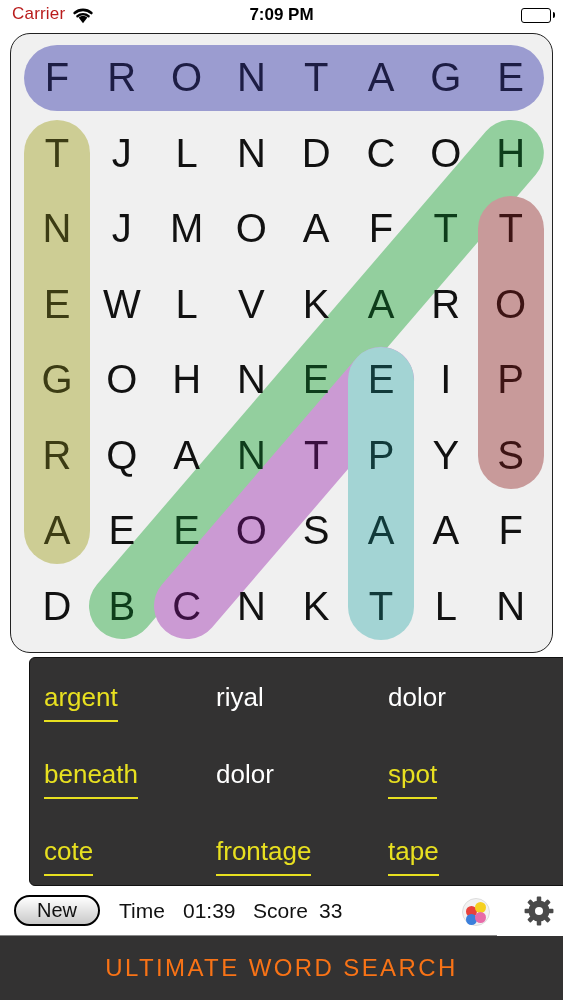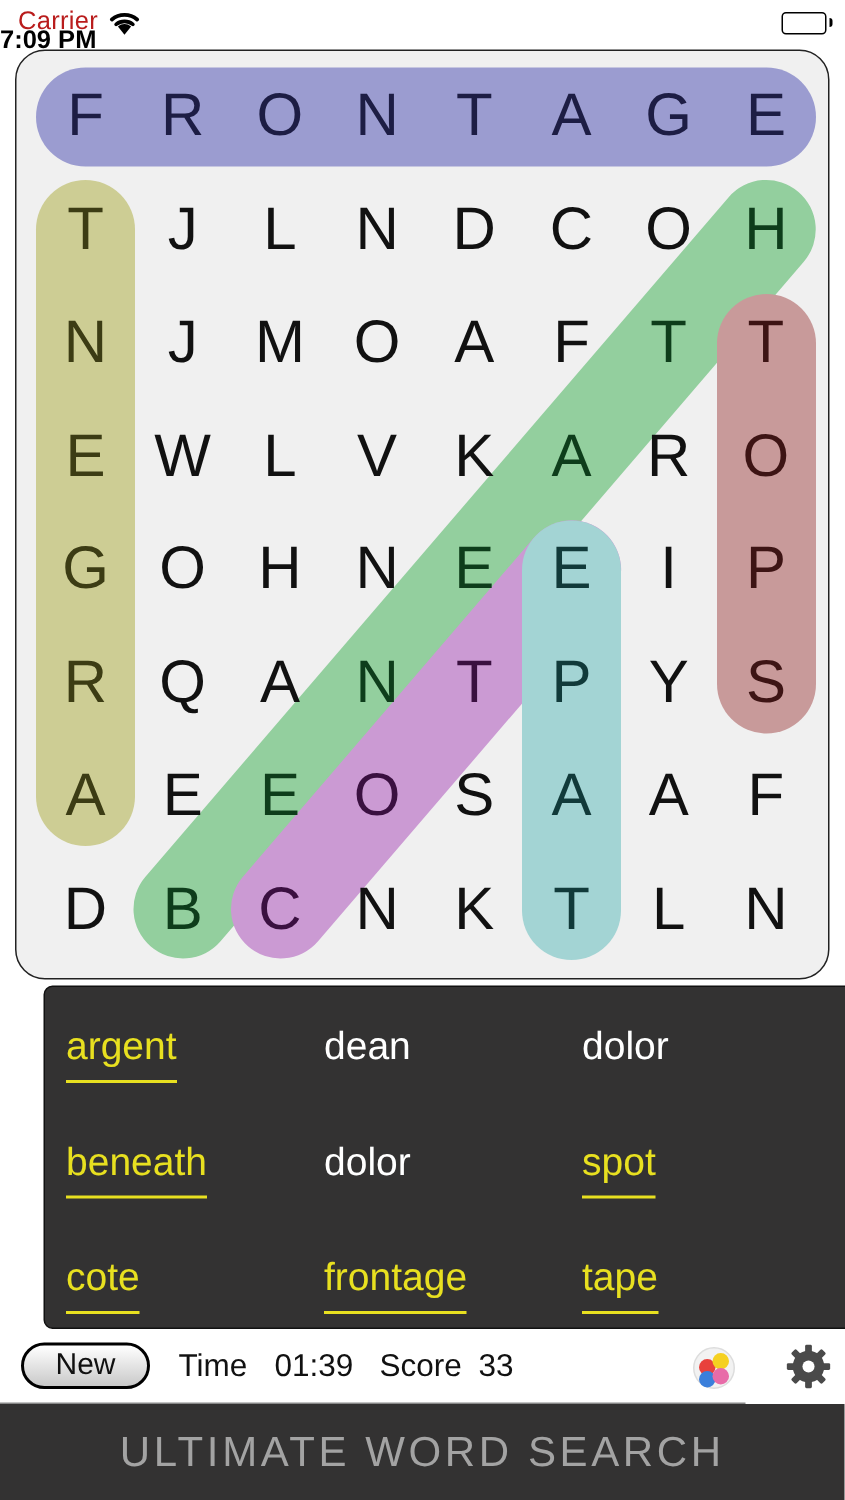--- a/index.html
+++ b/index.html
@@ -17,21 +17,21 @@
     background: #ffffff;
     display: flex; align-items: center;
   }
   #carrier-label {
     position: absolute; left: 12px; top: 4px;
     font-size: 17px; color: #b91c1c; letter-spacing: .2px;
   }
   #wifi-icon { position: absolute; left: 72px; top: 7px; }
   #status-time {
     position: absolute; left: 0; right: 0; top: 5px;
-    text-align: left; font-size: 17px; font-weight: bold; color: #000; margin-top: 12px;
+    text-align: center; font-size: 17px; font-weight: bold; color: #000;
   }
   #battery-icon {
     position: absolute; right: 12px; top: 8px;
     width: 30px; height: 15px;
     border: 1.5px solid #000; border-radius: 3px;
     padding: 1.5px;
   }
   #battery-fill { width: 100%; height: 100%; background: #000; border-radius: 1px; }
   #battery-tip {
     position: absolute; right: 8px; top: 12px;
@@ -115,21 +115,21 @@
   #gear-icon { position: absolute; left: 524px; top: 8px; }
 
   
   #bottom-banner {
     position: absolute; left: 0; top: 936px;
     width: 563px; height: 64px;
     background: #333232;
     display: flex; align-items: center; justify-content: center;
   }
   #banner-title {
-    font-size: 28px; font-weight: 300; color: #a3a3a3;
+    font-size: 24px; font-weight: 300; color: #f97316;
     letter-spacing: 2.4px;
     font-family: "Liberation Sans", sans-serif;
   }
 </style>
 </head>
 <body>
 
 <div id="status-bar">
   <span id="carrier-label">Carrier</span>
   <span id="wifi-icon">
@@ -216,21 +216,21 @@
       <div class="cell" style="left: 206.4px; top: 534.5px;">N</div>
       <div class="cell" style="left: 271.2px; top: 534.5px;">K</div>
       <div class="cell" style="left: 336px; top: 534.5px; color: rgb(17, 58, 58);">T</div>
       <div class="cell" style="left: 400.8px; top: 534.5px;">L</div>
       <div class="cell" style="left: 465.6px; top: 534.5px;">N</div>
     </div>
 </div>
 
 <div id="word-list-panel">
     <span class="word-cell found" style="left: 14px; top: 24px;">argent</span>
-    <span class="word-cell" style="left: 186px; top: 24px;">dean</span>
+    <span class="word-cell" style="left: 186px; top: 24px;">riyal</span>
     <span class="word-cell" style="left: 358px; top: 24px;">dolor</span>
     <span class="word-cell found" style="left: 14px; top: 101px;">beneath</span>
     <span class="word-cell" style="left: 186px; top: 101px;">dolor</span>
     <span class="word-cell found" style="left: 358px; top: 101px;">spot</span>
     <span class="word-cell found" style="left: 14px; top: 178px;">cote</span>
     <span class="word-cell found" style="left: 186px; top: 178px;">frontage</span>
     <span class="word-cell found" style="left: 358px; top: 178px;">tape</span>
   </div>
 
 <div id="toolbar">

